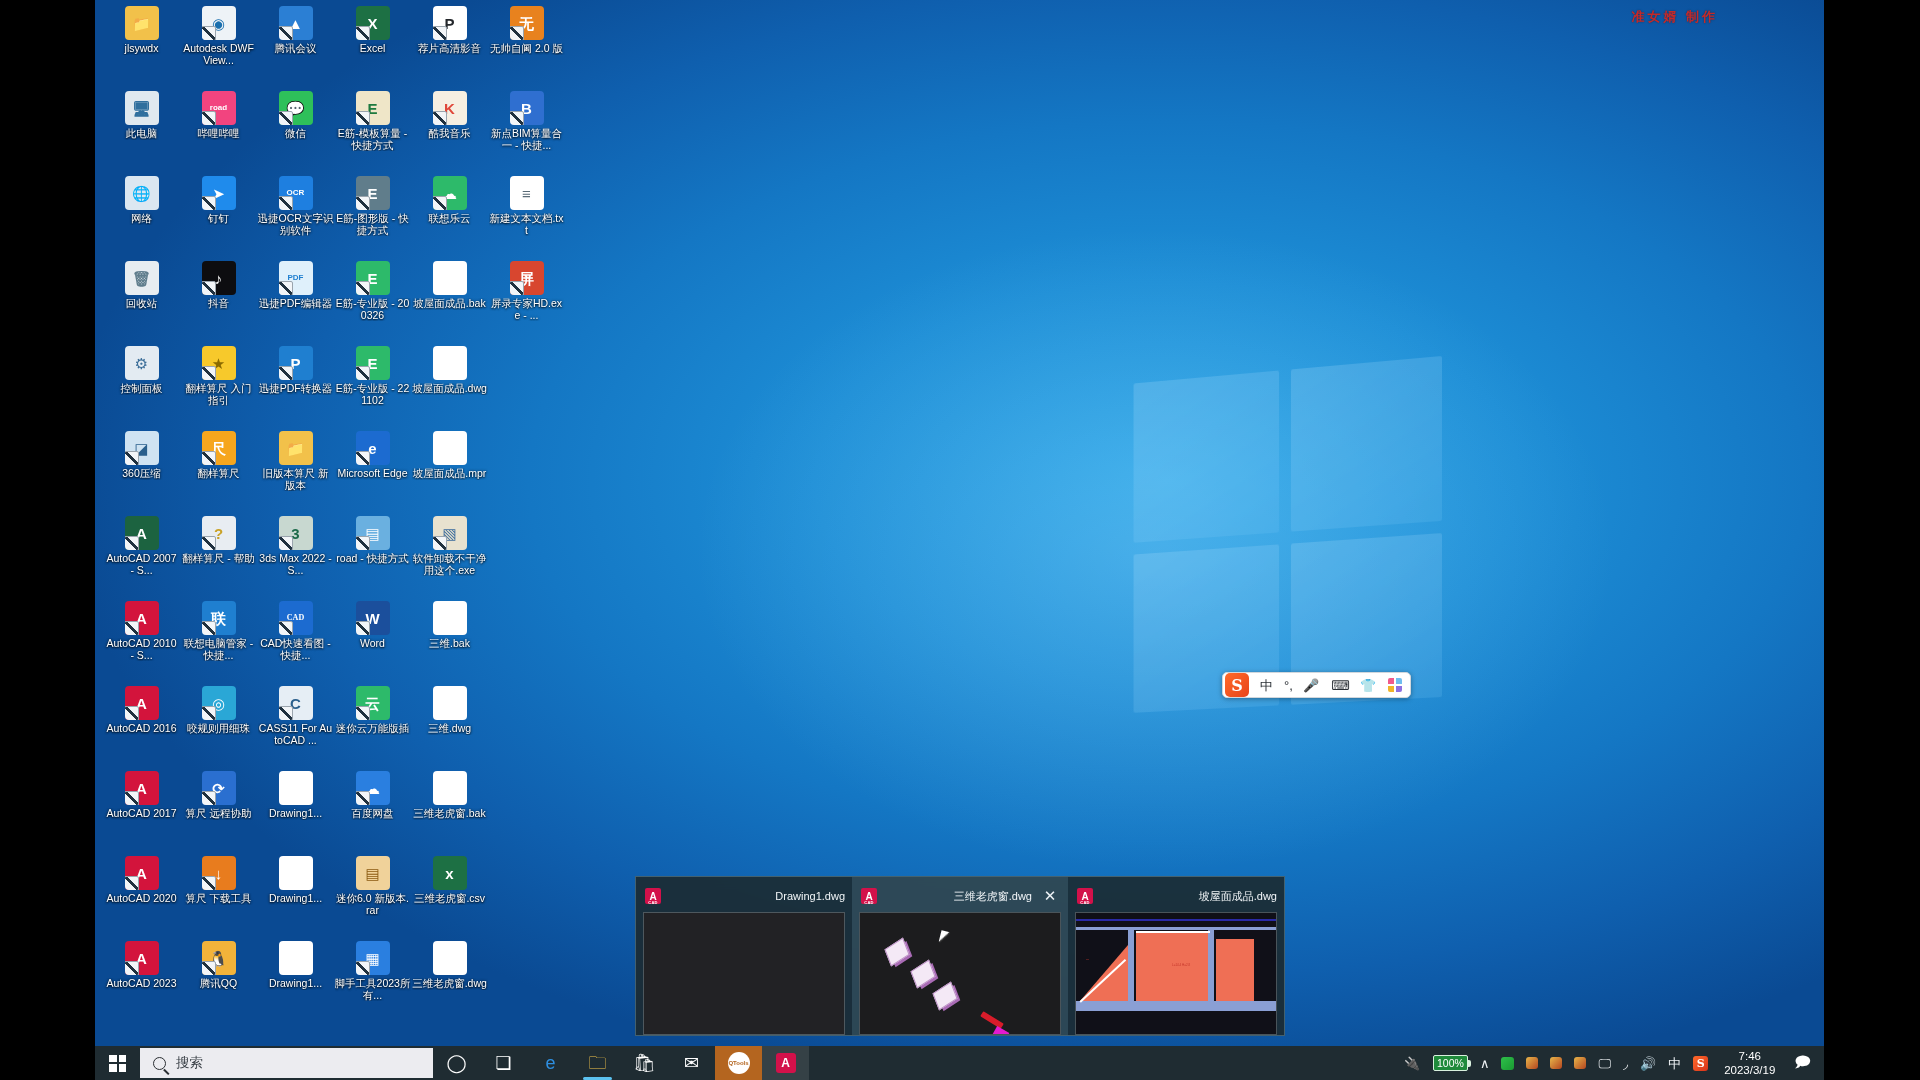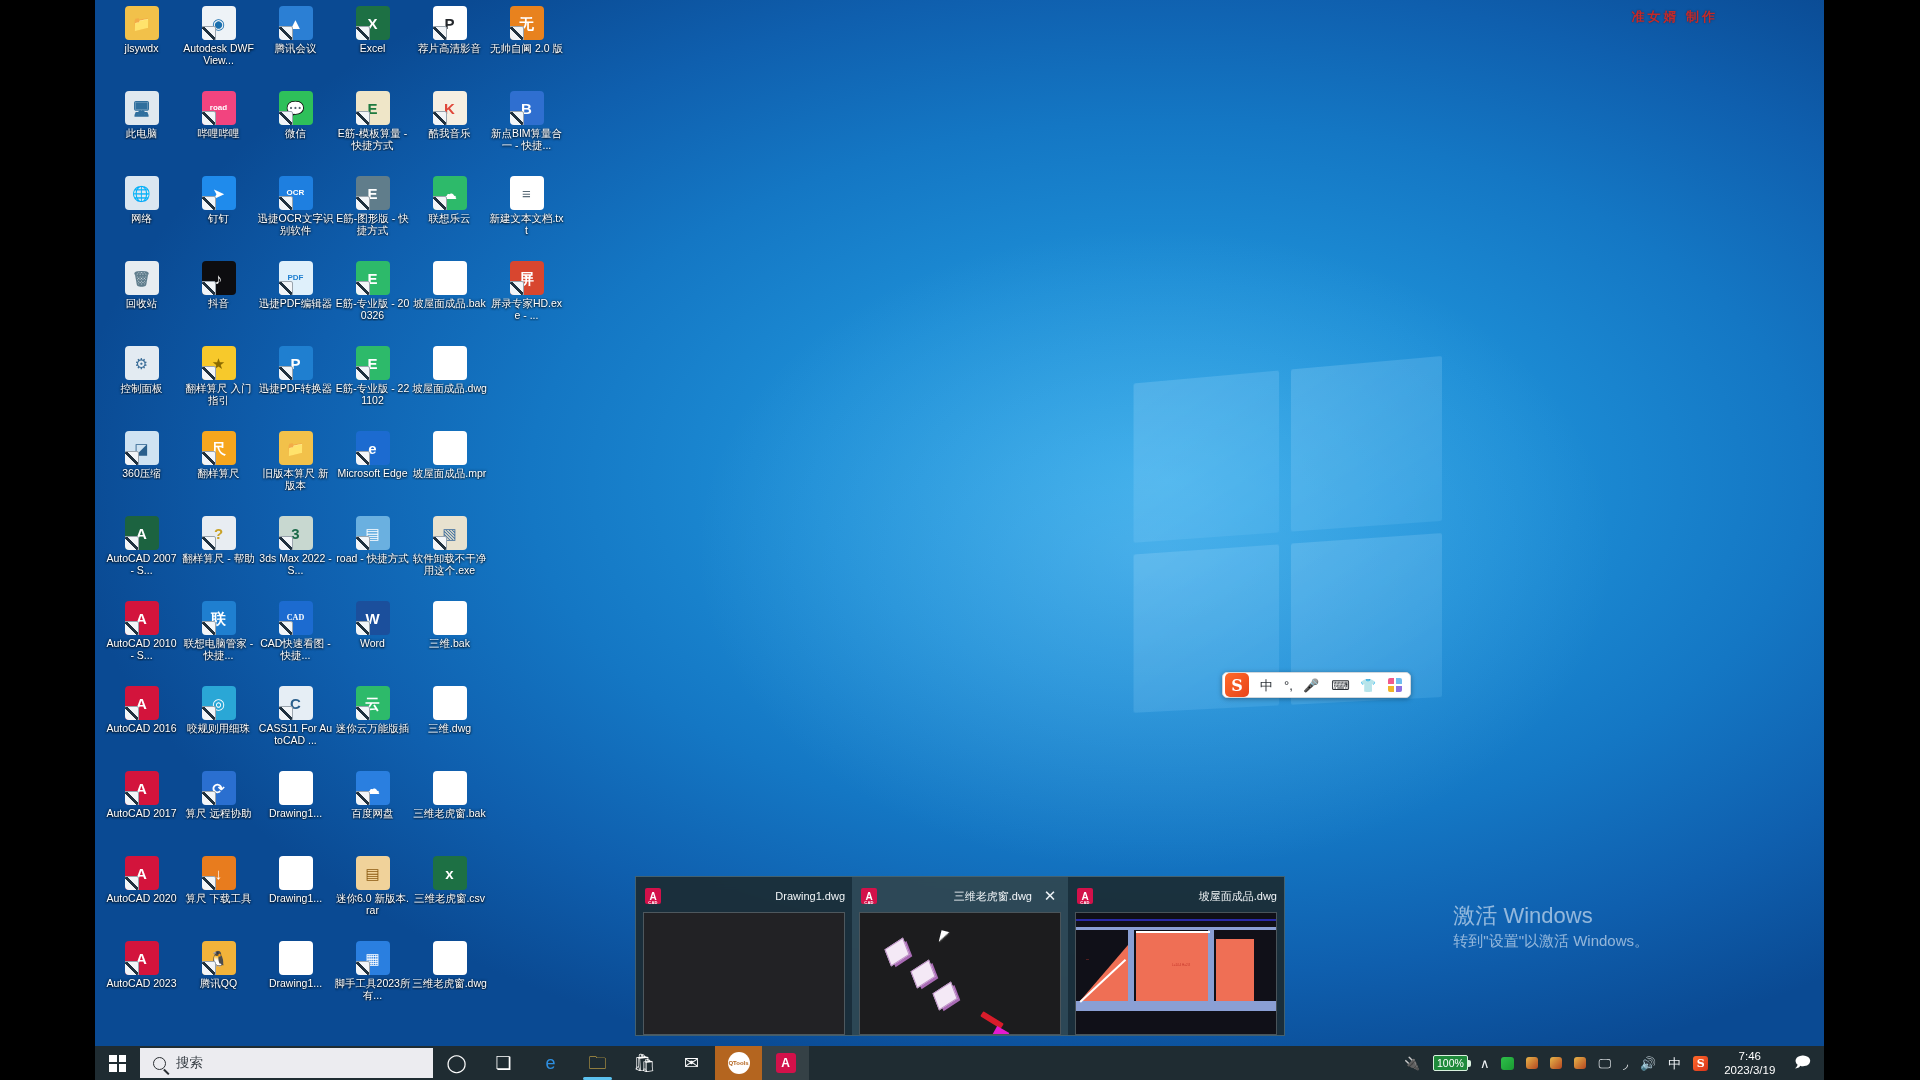--- a/index.html
+++ b/index.html
@@ -648,24 +648,20 @@
     <div id="ime-bar">
       <div class="s-logo">S</div>
       <span class="it">中</span>
       <span class="it">°,</span>
       <span class="it">🎤</span>
       <span class="it">⌨</span>
       <span class="it" style="color:#2a9fe0">👕</span>
       <span class="sw"></span>
     </div>
 
-    <div id="activate">
-      <div class="a1">激活 Windows</div>
-      <div class="a2">转到"设置"以激活 Windows。</div>
-    </div>
 
     <div id="previews">
         <div class="preview">
           <div class="phead">
             <div class="pico">A</div>
             <div class="ptitle">Drawing1.dwg</div>
           </div>
           <div class="pbody blank"></div>
         </div>
         <div class="preview active">

